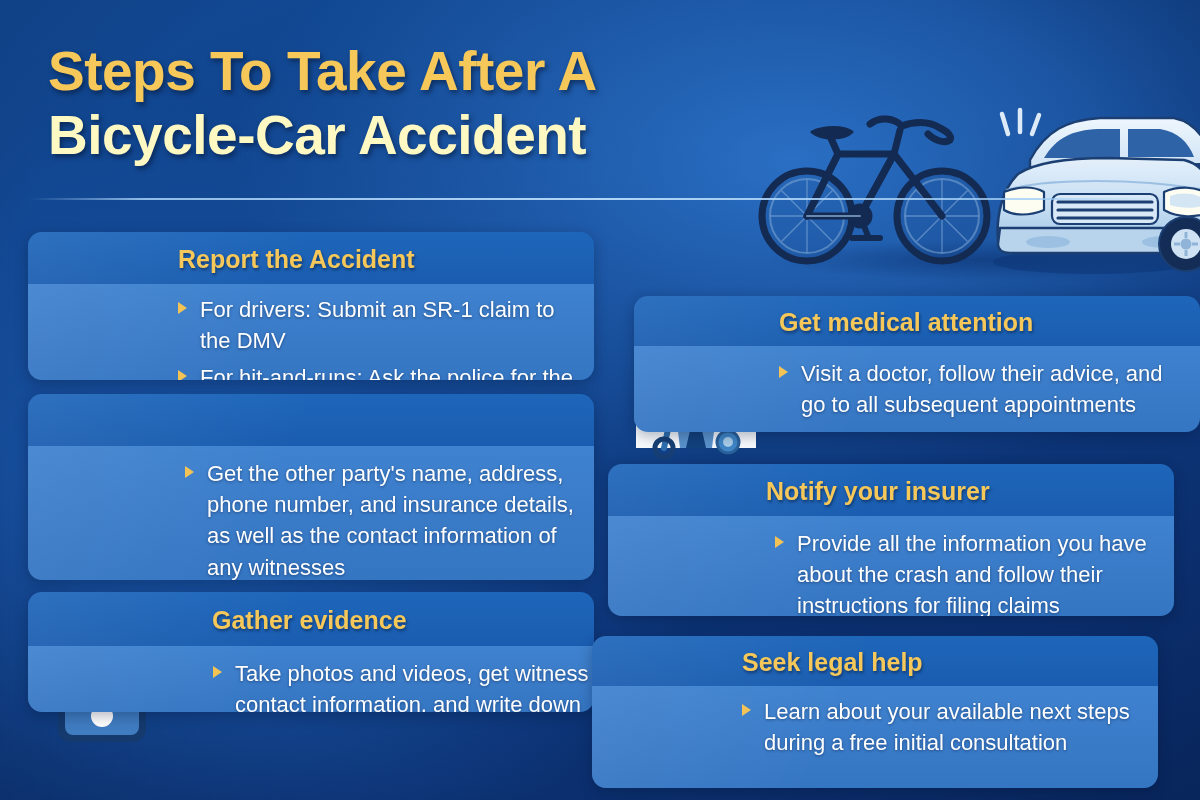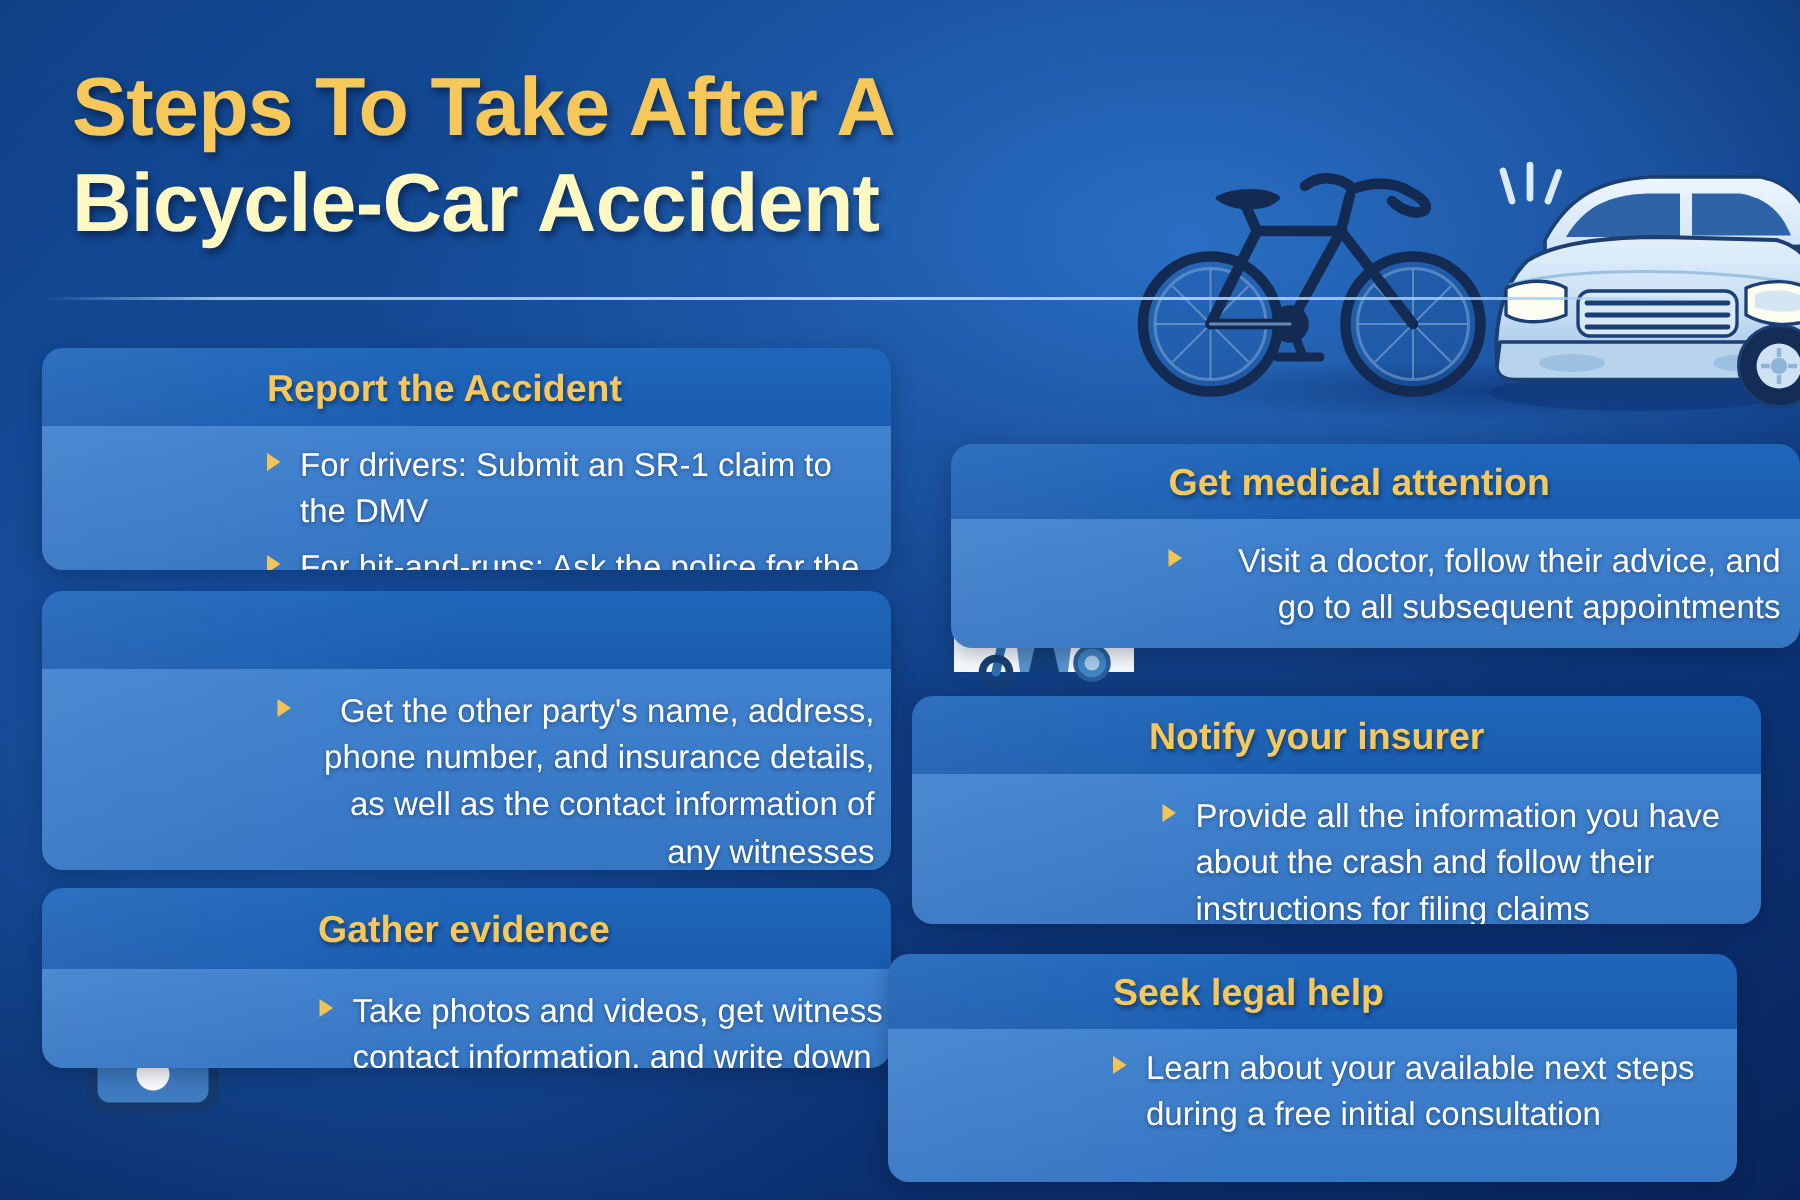--- a/index.html
+++ b/index.html
@@ -241,21 +241,21 @@
       <line x1="24" y1="90" x2="68" y2="90"></line>
       <line x1="24" y1="100" x2="56" y2="100"></line>
     </g>
   </svg>
 </div>
 
 <div class="card" style="left:28px; top:394px; width:566px; height:186px;">
   <div class="band" style="height:52px;"></div>
   <div class="body" style="top:52px;"></div>
   <div class="sheen"></div>
-  <div class="bullets" style="left:155px; top:64px; width:400px;text-align:right;">
+  <div class="bullets" style="left:155px; top:64px; width:400px;">
     <div class="bullet">Get the other party's name, address, phone number, and insurance details, as well as the contact information of any witnesses</div>
   </div>
 </div>
 <div class="icon-wrap" style="left:36px; top:398px; width:140px; height:118px;">
   <svg width="140" height="118" viewBox="0 0 140 118">
 
     <g transform="rotate(-6 60 56)">
       <rect x="14" y="16" width="86" height="72" rx="7" fill="#1a5aa8"></rect>
       <rect x="14" y="16" width="86" height="54" rx="7" fill="#4b87c9"></rect>
       <circle cx="44" cy="42" r="11" fill="#f2f6fb"></circle>
@@ -336,21 +336,21 @@
 
     <circle cx="48" cy="114" r="11" fill="#ffffff"></circle>
   </svg>
 </div>
 
 <div class="card" style="left:634px; top:296px; width:566px; height:136px;">
   <div class="band" style="height:50px;"></div>
   <div class="body" style="top:50px;"></div>
   <div class="sheen"></div>
   <div class="card-title" style="left:145px; top:12px;">Get medical attention</div>
-  <div class="bullets" style="left:143px; top:62px; width:410px;text-align:right;">
+  <div class="bullets" style="left:143px; top:62px; width:410px;">
     <div class="bullet">Visit a doctor, follow their advice, and go to all subsequent appointments</div>
   </div>
 </div>
 <div class="icon-wrap" style="left:628px; top:302px; width:136px; height:146px;">
   <svg width="136" height="146" viewBox="0 0 136 146">
 
     <path d="M30 54 C26 18 50 4 68 4 C88 4 110 16 106 54 L100 60 L36 60 Z" fill="#173f74"></path>
 
     <circle cx="34" cy="52" r="8" fill="#f3cf78"></circle>
     <circle cx="102" cy="52" r="8" fill="#f3cf78"></circle>

